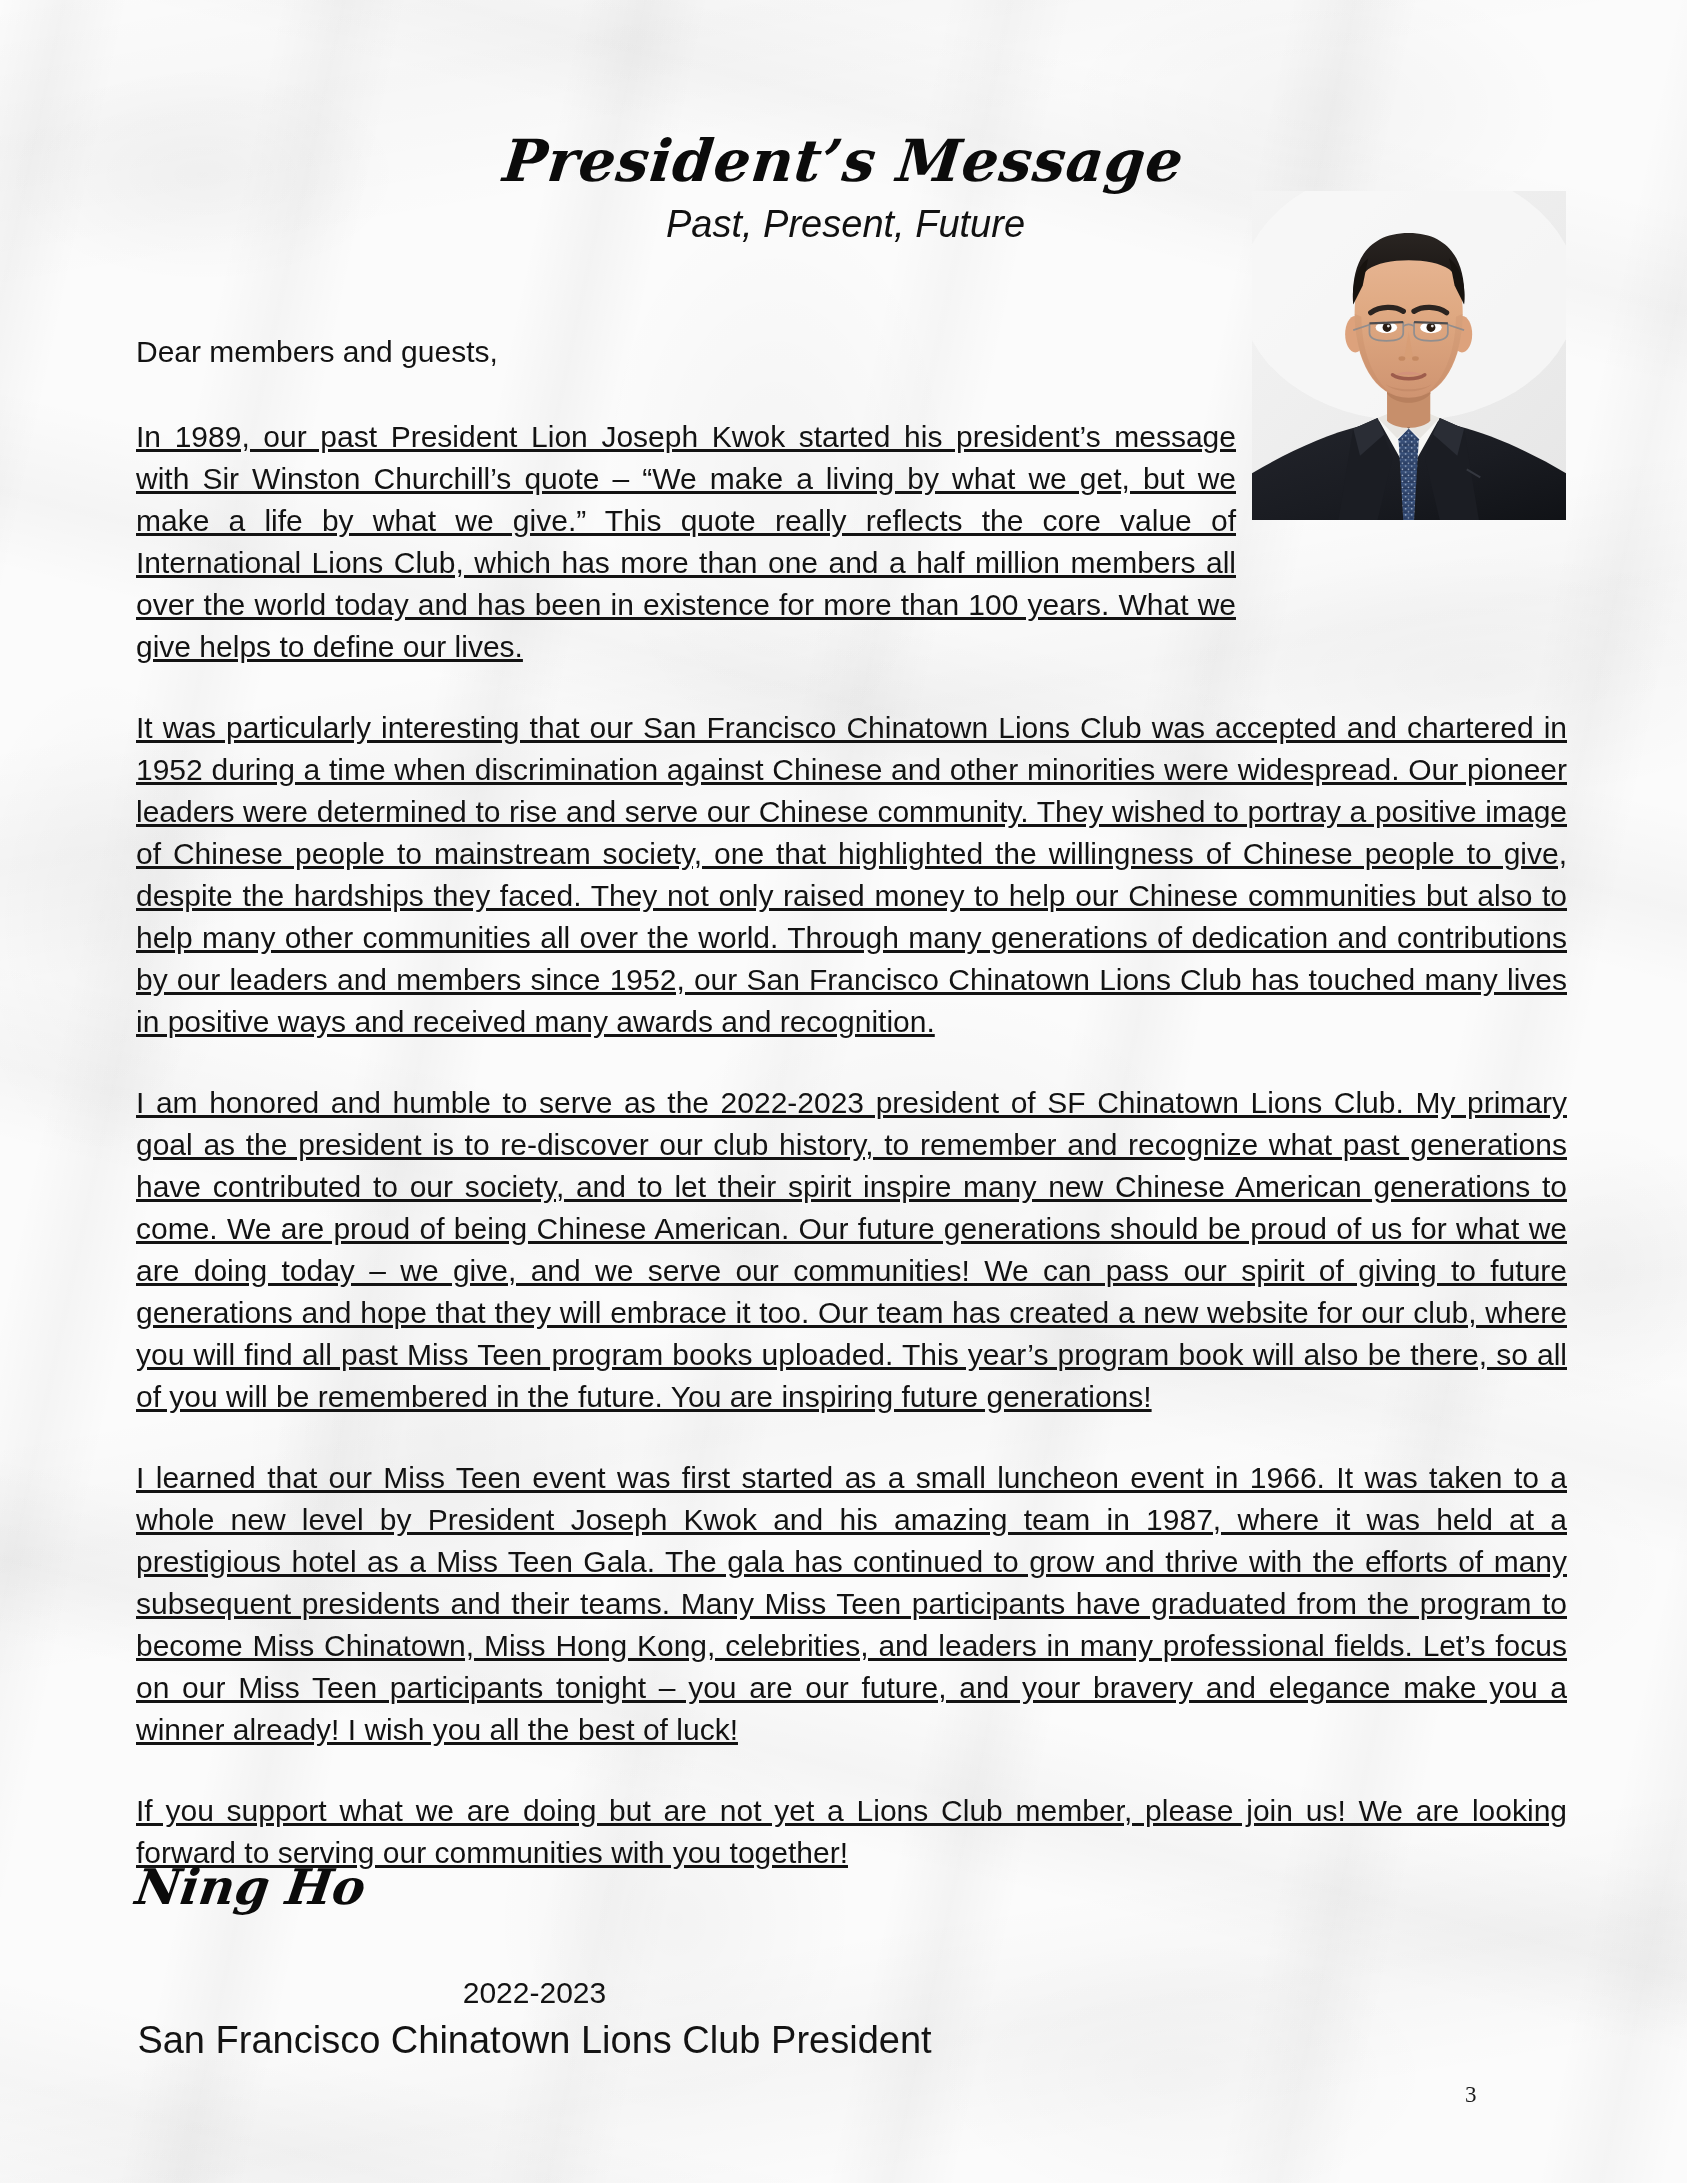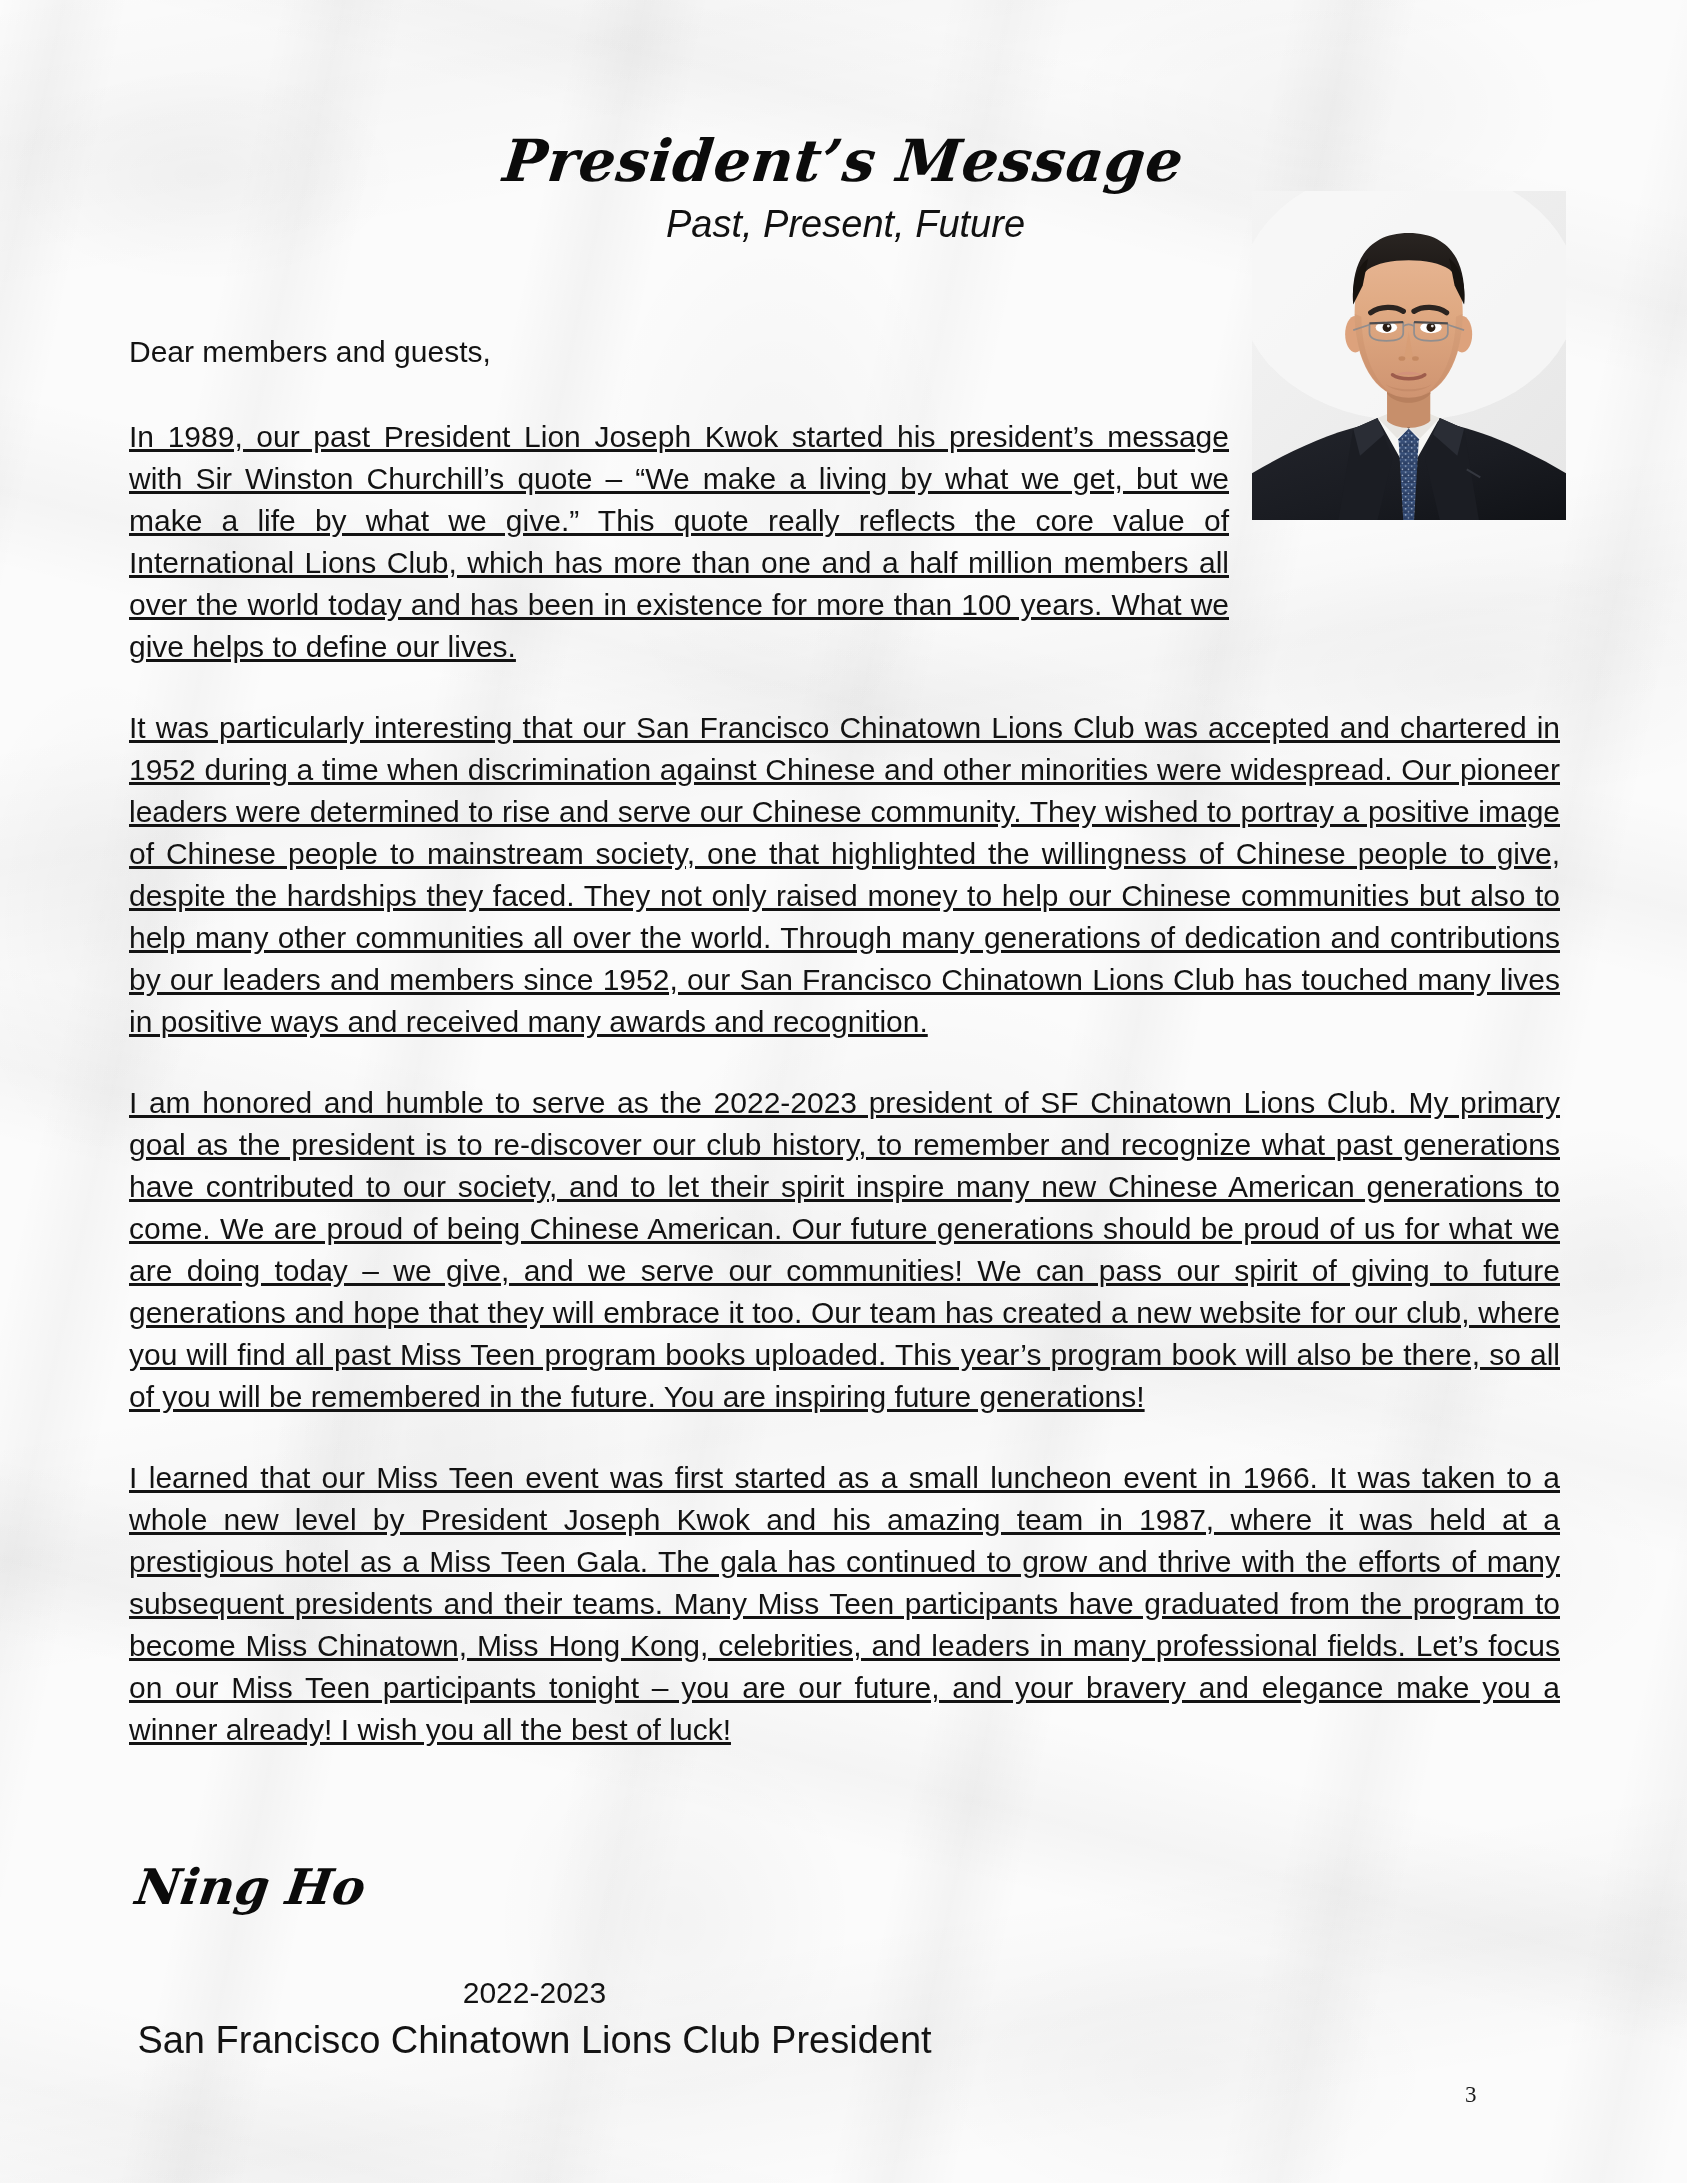--- a/index.html
+++ b/index.html
@@ -102,21 +102,21 @@
     overflow: hidden;
     z-index: 4;
     background: #f2f2f2;
   }
 
   .portrait-frame svg { display: block; width: 100%; height: 100%; }
 
   
   .letter-body {
     position: absolute;
-    left: 129px;
+    left: 136px;
     top: 331px;
     width: 1431px;
     z-index: 2;
     font-size: 30px;
     line-height: 42px;
     color: #131313;
   }
 
   .para {
     margin: 4px 0 39px 0;
@@ -316,20 +316,21 @@
       <span class="wrap-spacer"></span>
       <span>In 1989, our past President Lion Joseph Kwok started his president’s message with Sir Winston Churchill’s quote – “We make a living by what we get, but we make a life by what we give.” This quote really reflects the core value of International Lions Club, which has more than one and a half million members all over the world today and has been in existence for more than 100 years. What we give helps to define our lives.</span>
     </p>
 
     <p class="para">It was particularly interesting that our San Francisco Chinatown Lions Club was accepted and chartered in 1952 during a time when discrimination against Chinese and other minorities were widespread. Our pioneer leaders were determined to rise and serve our Chinese community. They wished to portray a positive image of Chinese people to mainstream society, one that highlighted the willingness of Chinese people to give, despite the hardships they faced. They not only raised money to help our Chinese communities but also to help many other communities all over the world. Through many generations of dedication and contributions by our leaders and members since 1952, our San Francisco Chinatown Lions Club has touched many lives in positive ways and received many awards and recognition.</p>
 
     <p class="para">I am honored and humble to serve as the 2022-2023 president of SF Chinatown Lions Club. My primary goal as the president is to re-discover our club history, to remember and recognize what past generations have contributed to our society, and to let their spirit inspire many new Chinese American generations to come. We are proud of being Chinese American. Our future generations should be proud of us for what we are doing today – we give, and we serve our communities! We can pass our spirit of giving to future generations and hope that they will embrace it too. Our team has created a new website for our club, where you will find all past Miss Teen program books uploaded. This year’s program book will also be there, so all of you will be remembered in the future. You are inspiring future generations!</p>
 
     <p class="para">I learned that our Miss Teen event was first started as a small luncheon event in 1966. It was taken to a whole new level by President Joseph Kwok and his amazing team in 1987, where it was held at a prestigious hotel as a Miss Teen Gala. The gala has continued to grow and thrive with the efforts of many subsequent presidents and their teams. Many Miss Teen participants have graduated from the program to become Miss Chinatown, Miss Hong Kong, celebrities, and leaders in many professional fields. Let’s focus on our Miss Teen participants tonight – you are our future, and your bravery and elegance make you a winner already! I wish you all the best of luck!</p>
 
+    <p class="para last-of-run">If you support what we are doing but are not yet a Lions Club member, please join us! We are looking forward to serving our communities with you together!</p>
 
   </div>
 
   <div class="closing">
 
     <div class="signature">Ning Ho</div>
 
     <p class="closing-term">2022-2023</p>
 
     <p class="closing-role">San Francisco Chinatown Lions Club President</p>

